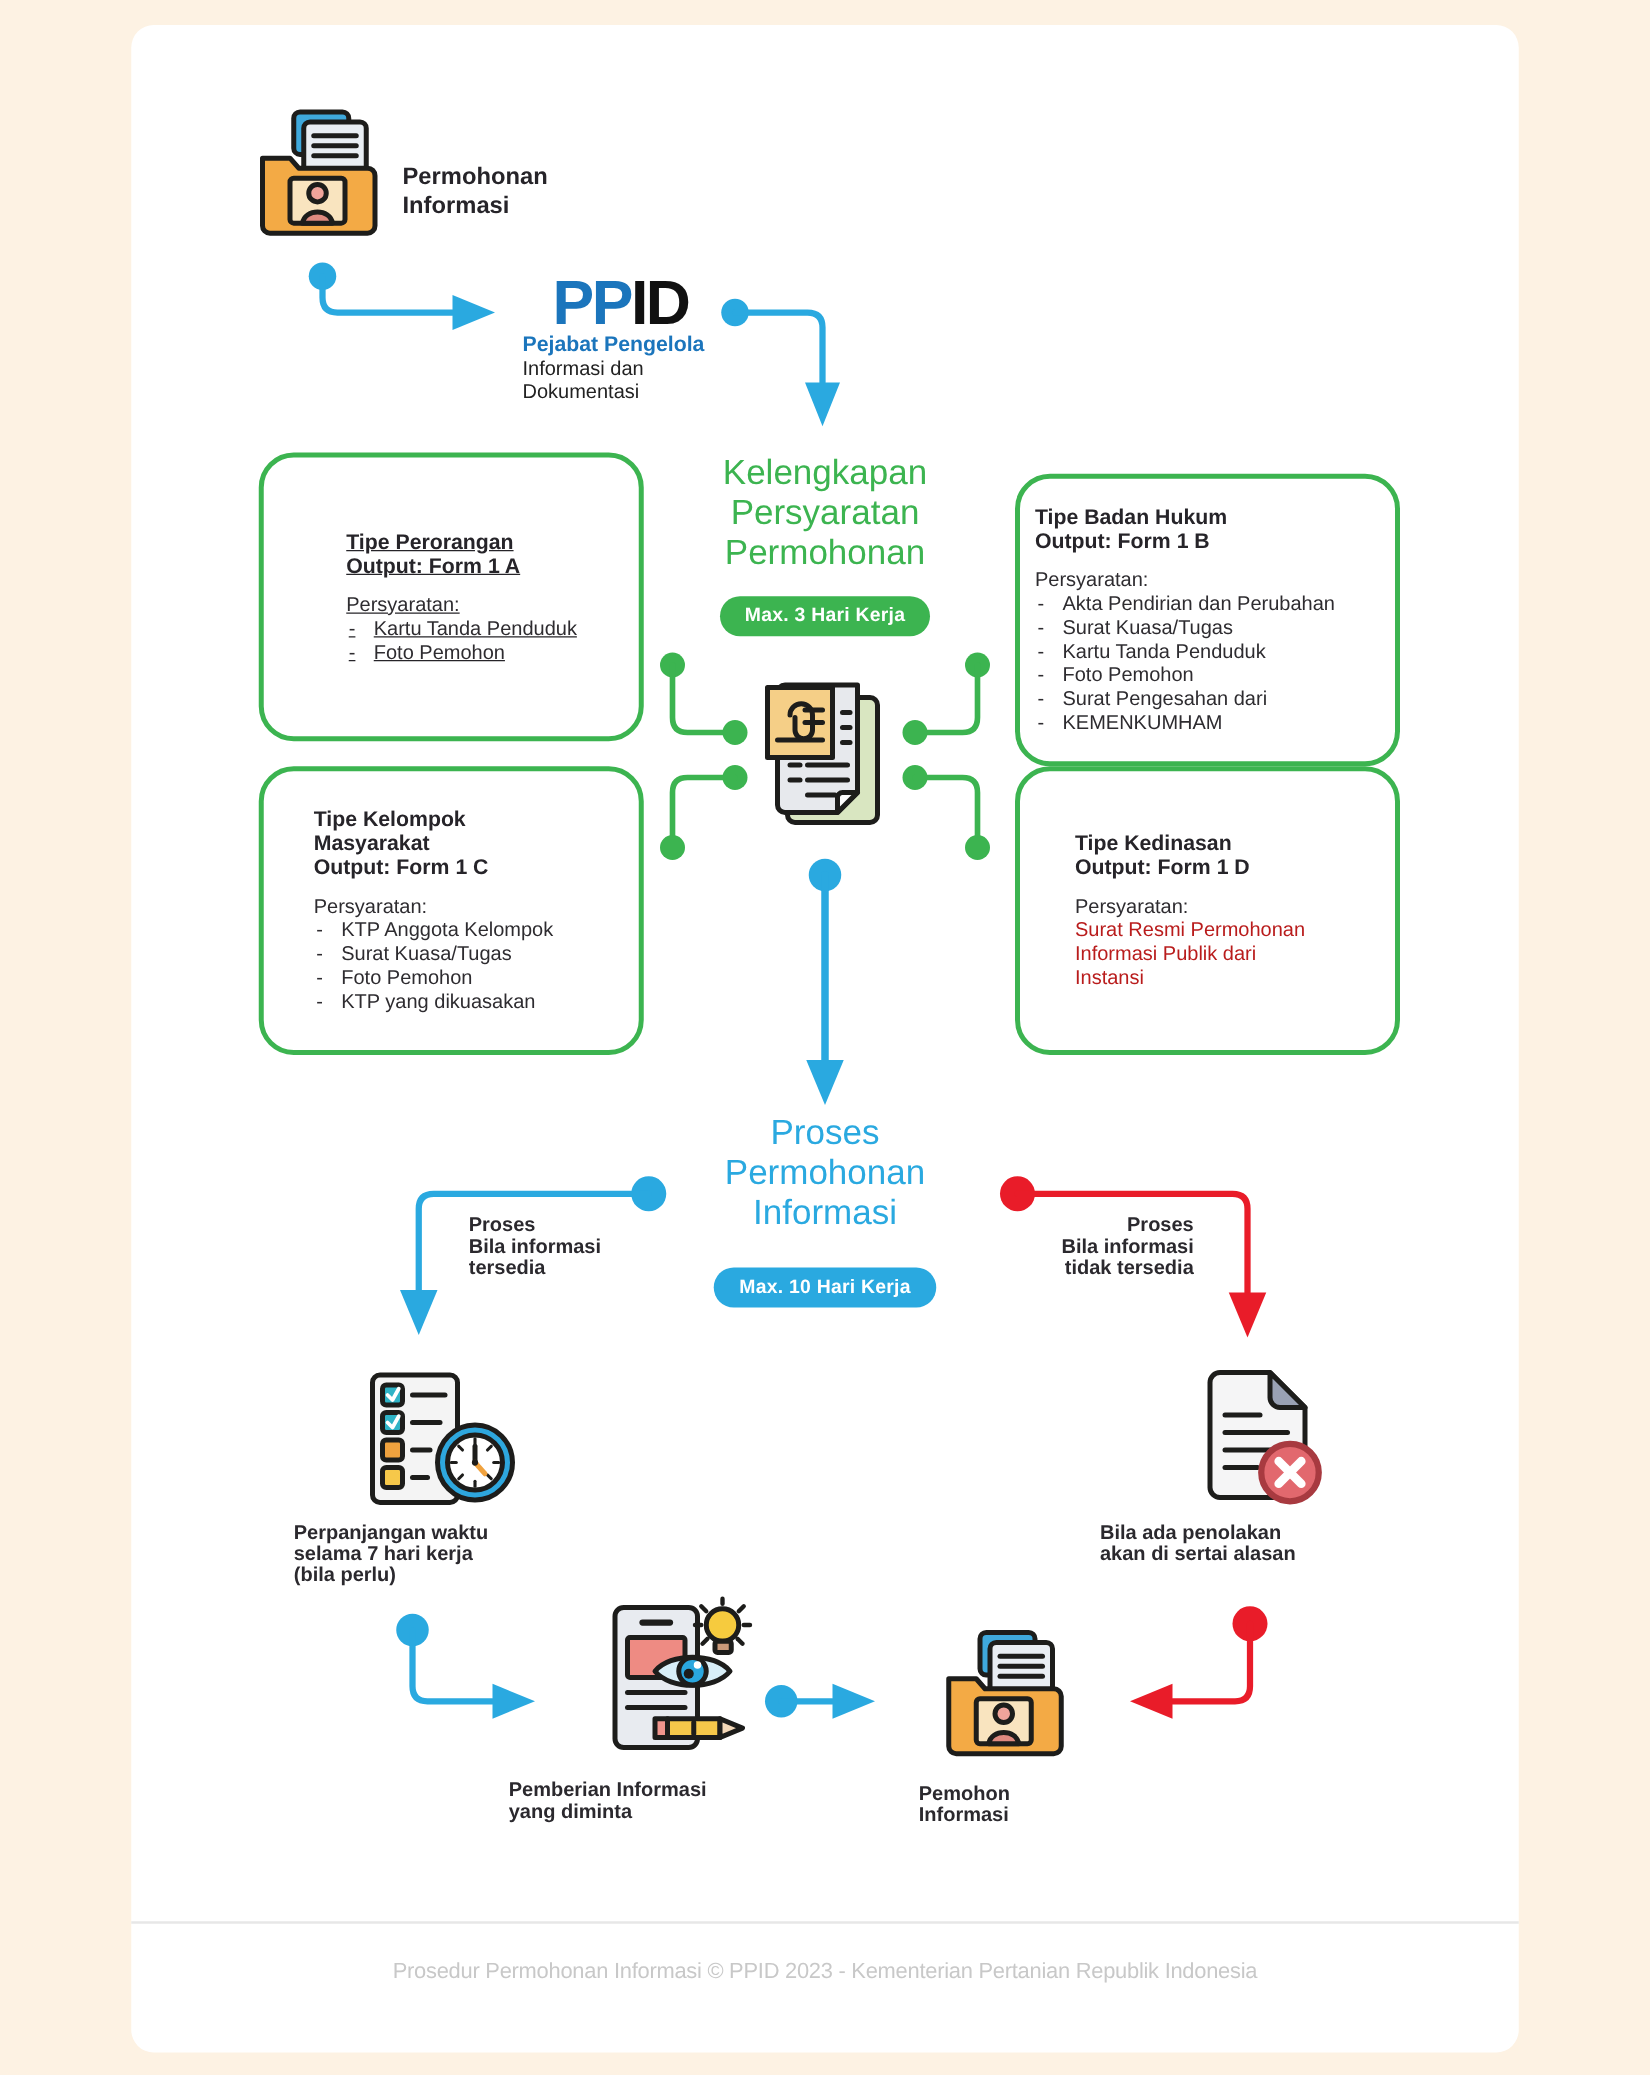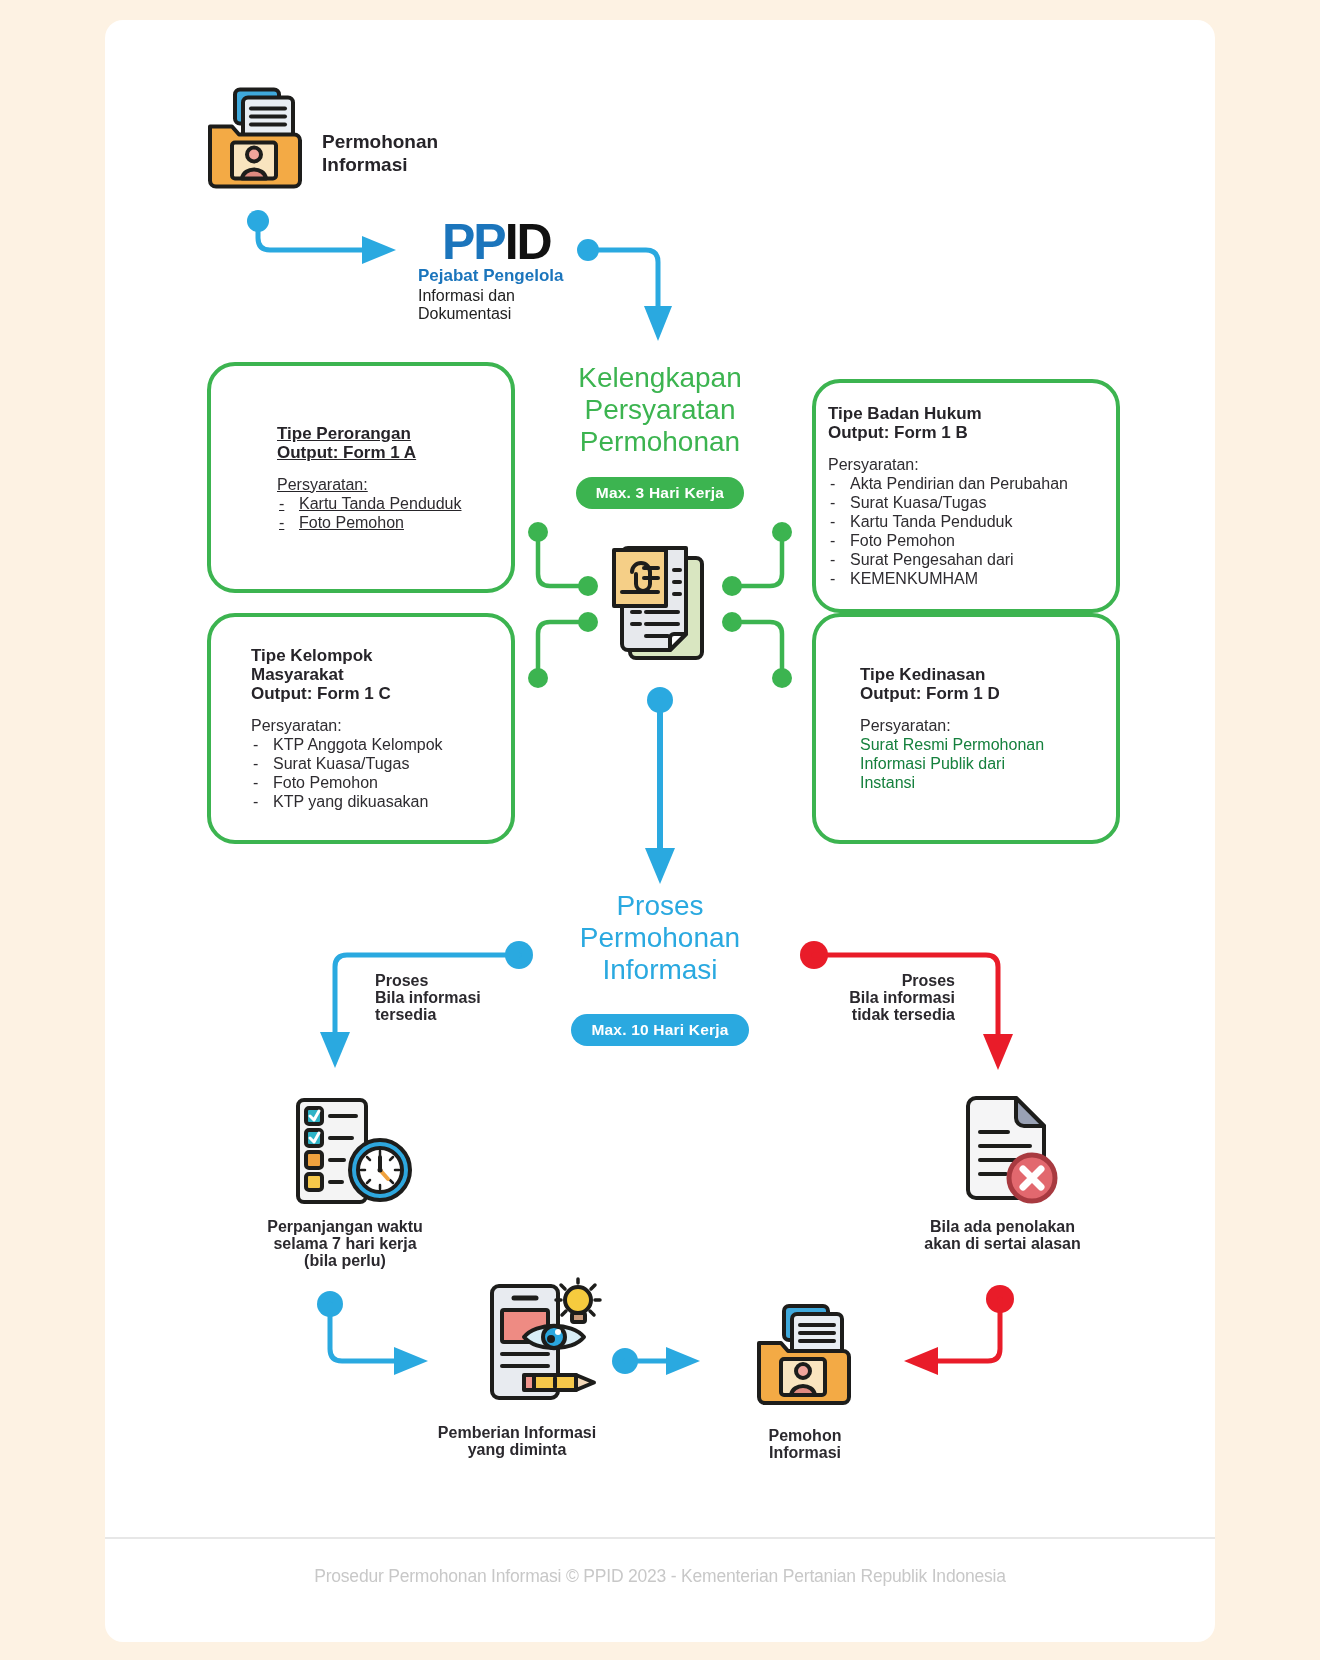--- a/index.html
+++ b/index.html
@@ -27,24 +27,24 @@
   .badge-blue{background:#2aa9e0;}
   
   .type-box{position:absolute;box-sizing:border-box;border:4px solid #3cb450;
             border-radius:28px;background:#ffffff;display:flex;
             flex-direction:column;justify-content:center;align-items:flex-start;}
   .type-title{font-size:17px;font-weight:bold;line-height:19px;color:#262429;}
   .req-label{margin-top:13px;font-size:16px;line-height:19px;color:#2e2c30;}
   .req-list{font-size:16px;line-height:19px;color:#2e2c30;}
   .req-item{display:flex;}
   .req-dash{flex:0 0 20px;padding-left:2px;}
-  .req-plain{font-size:16px;line-height:19px;color:#15803d;}
+  .req-plain{font-size:16px;line-height:19px;color:#b91c1c;}
   
   .flow-label{font-size:16px;font-weight:600;line-height:17px;color:#2b292e;}
-  .cap{font-size:16px;font-weight:600;line-height:17px;color:#2b292e;text-align:center;}
+  .cap{font-size:16px;font-weight:600;line-height:17px;color:#2b292e;text-align:left;}
   
   .footer-line{position:absolute;left:105px;top:1537px;width:1110px;height:2px;background:#e7e7e7;}
   .footer-text{position:absolute;left:0;top:1566px;width:1320px;text-align:center;
                font-size:17.5px;color:#c8c8c8;letter-spacing:-0.2px;}
   svg{display:block;}
   .overlay{position:absolute;left:0;top:0;pointer-events:none;}
 </style>
 </head>
 <body>
 

